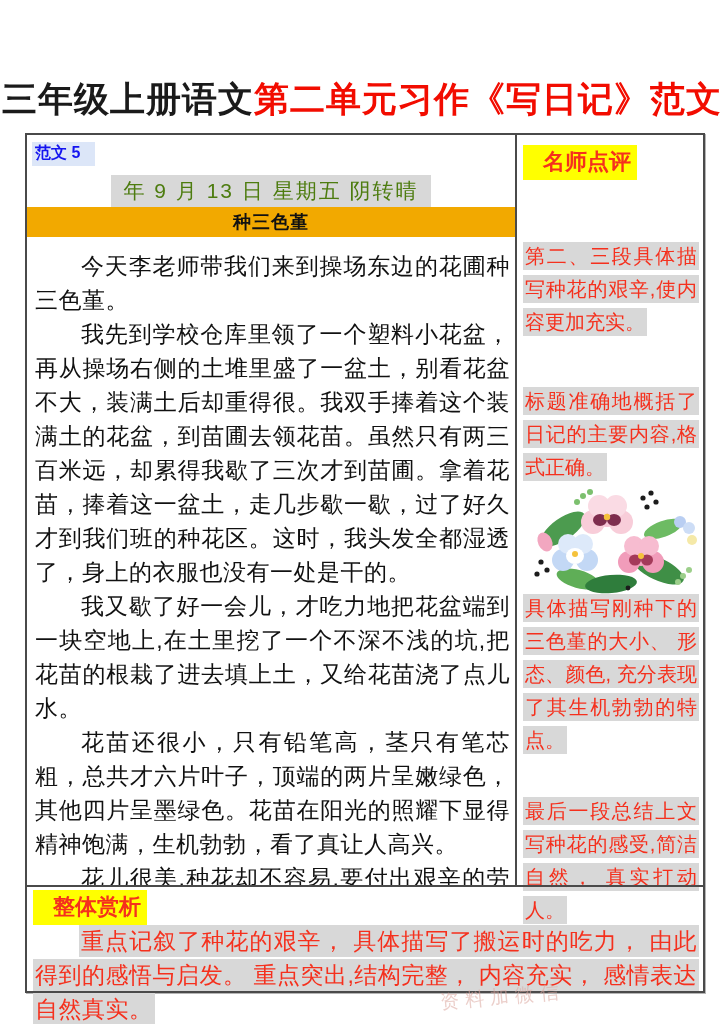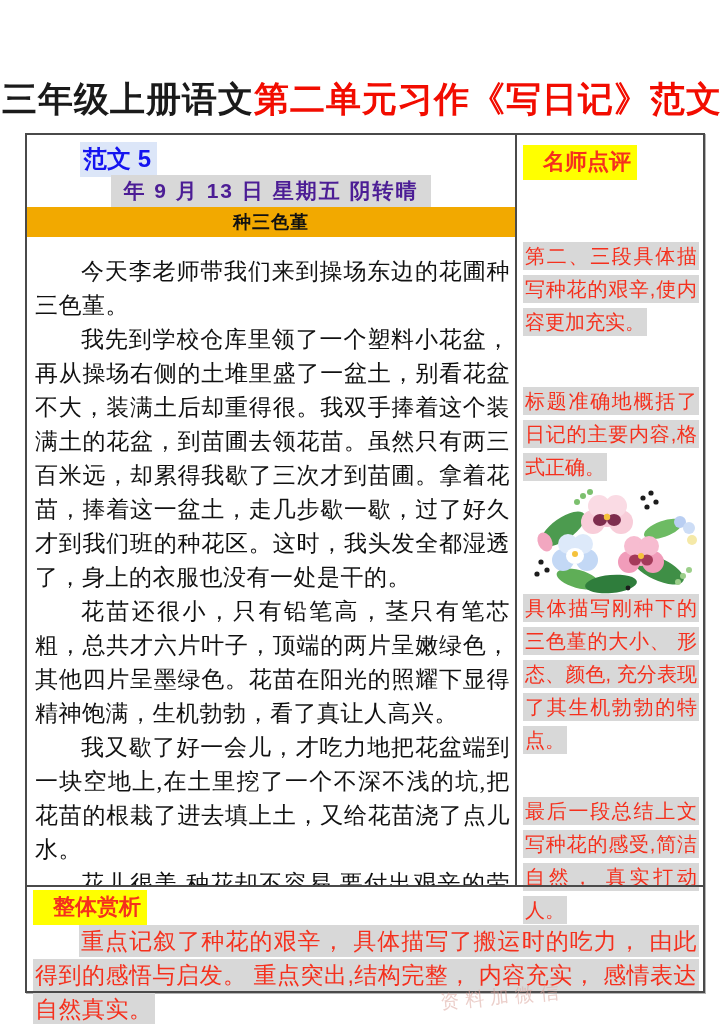--- a/index.html
+++ b/index.html
@@ -17,30 +17,30 @@
   
   .box { position:absolute; left:25px; top:133px; width:680px; height:860px;
     border:2px solid #4a4a4a; box-shadow:1px 1px 0 #b5b5b5; background:#fff;
     display:flex; flex-direction:column; }
   .box-main { display:flex; flex-direction:row; height:750px; }
 
   
   .col-left { width:491px; border-right:2px solid #4a4a4a; padding:5px 0 0 0;
     overflow:hidden; }
   .fanwen-label { margin:2px 0 0 5px; height:33px; }
-  .fanwen-label span { display:inline-block; font-size:24px; font-weight:bold;
-    color:#1414f0; background:#dce6f8; padding:1px 6px 2px 3px;margin-left:48px; }
+  .fanwen-label span { display:inline-block; font-size:16px; font-weight:bold;
+    color:#1414f0; background:#dce6f8; padding:1px 15px 2px 3px; }
   .date-line { text-align:center; height:31px; }
-  .date-line span { display:inline-block; background:#d8d8d8; color:#4c1d95;
-    font-size:21px; font-weight:bold; padding:2px 12px; letter-spacing:2px; }
+  .date-line span { display:inline-block; background:#d8d8d8; color:#4d7c0f;
+    font-size:21px; font-weight:normal; padding:2px 12px; letter-spacing:2px; }
   .essay-title-bar { height:30px; background:#f2a900; text-align:center;
     margin-top:1px; }
   .essay-title-bar span { font-size:18px; font-weight:bold; color:#111;
     line-height:30px; letter-spacing:1px; }
-  .essay-body { padding:18px 5px 0 8px;font-family:Liberation Serif, serif; }
+  .essay-body { padding:12px 5px 0 8px; }
   .essay-body p { font-size:23px; line-height:34px; color:#111;
     text-align:justify; text-indent:2em; letter-spacing:0.5px; }
 
   
   .col-right { flex:1; padding:10px 4px 0 6px; overflow:visible; }
   .comment-header { height:32px; }
   .comment-header span, .overall-header span { display:inline-block;
     background:#ffff00; color:#f5301d; font-size:22px; font-weight:bold;
     padding:2px 6px 3px 20px; }
   .comment { font-size:20px; line-height:33px; color:#f5301d;
@@ -85,22 +85,22 @@
         </div>
         <div class="date-line">
           <span>年 9 月 13 日  星期五  阴转晴</span>
         </div>
         <div class="essay-title-bar">
           <span>种三色堇</span>
         </div>
         <div class="essay-body">
           <p>今天李老师带我们来到操场东边的花圃种三色堇。</p>
           <p>我先到学校仓库里领了一个塑料小花盆，再从操场右侧的土堆里盛了一盆土，别看花盆不大，装满土后却重得很。我双手捧着这个装满土的花盆，到苗圃去领花苗。虽然只有两三百米远，却累得我歇了三次才到苗圃。拿着花苗，捧着这一盆土，走几步歇一歇，过了好久才到我们班的种花区。这时，我头发全都湿透了，身上的衣服也没有一处是干的。</p>
+          <p>我又歇了好一会儿，才吃力地把花盆端到一块空地上,在土里挖了一个不深不浅的坑,把花苗的根栽了进去填上土，又给花苗浇了点儿水。</p>
           <p>花苗还很小，只有铅笔高，茎只有笔芯粗，总共才六片叶子，顶端的两片呈嫩绿色，其他四片呈墨绿色。花苗在阳光的照耀下显得精神饱满，生机勃勃，看了真让人高兴。</p>
-          <p>我又歇了好一会儿，才吃力地把花盆端到一块空地上,在土里挖了一个不深不浅的坑,把花苗的根栽了进去填上土，又给花苗浇了点儿水。</p>
           <p>花儿很美,种花却不容易,要付出艰辛的劳动。</p>
         </div>
       </div>
 
       <div class="col-right">
         <div class="comment-header">
           <span>名师点评</span>
         </div>
         <div class="comment c2">
           <span>第二、三段具体描写种花的艰辛,使内容更加充实。</span>

